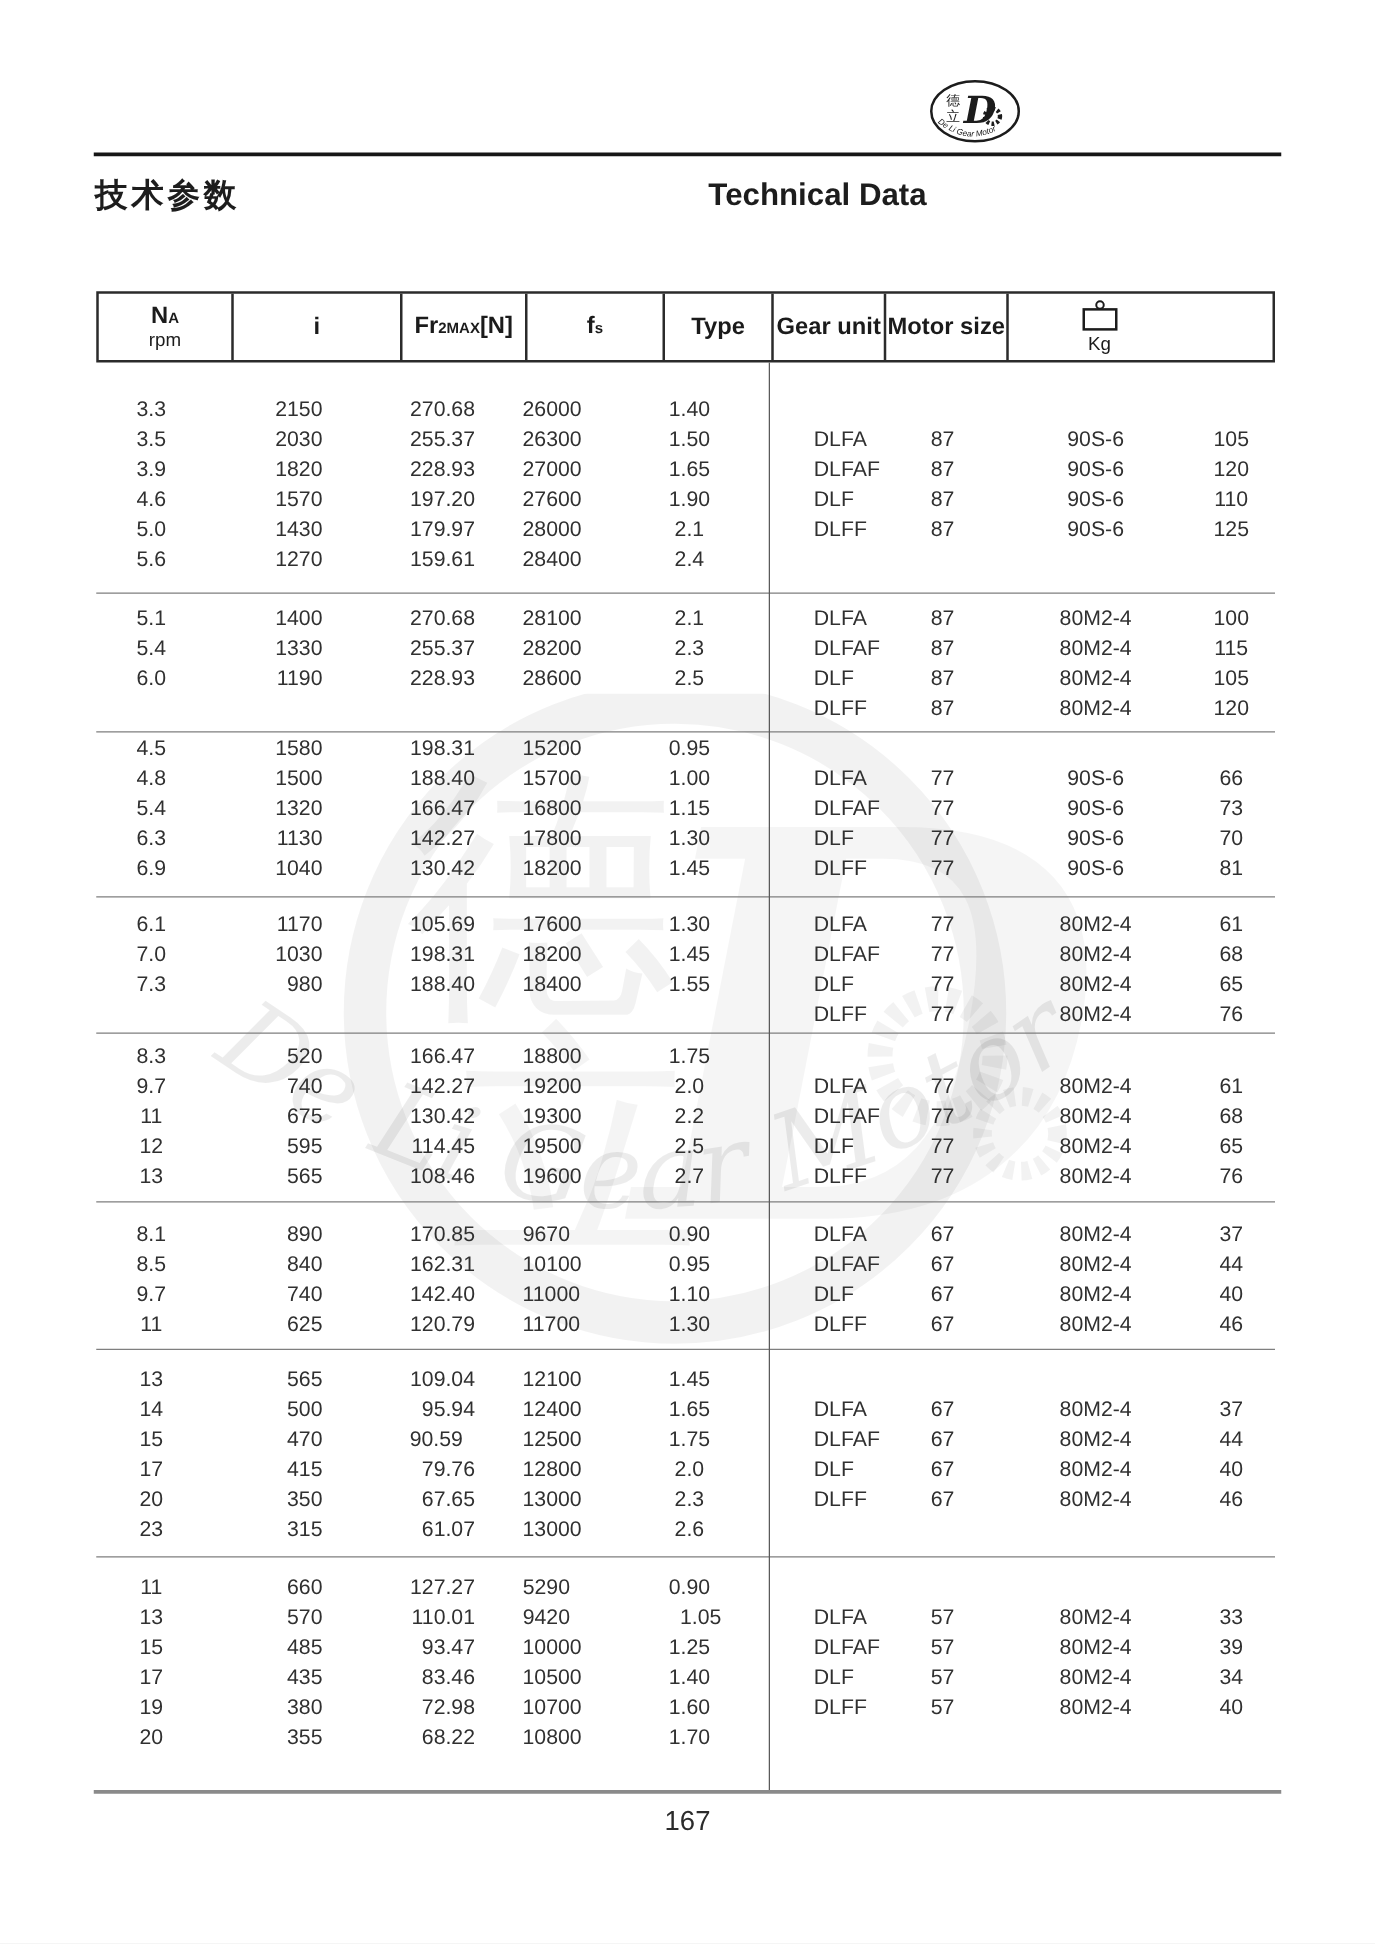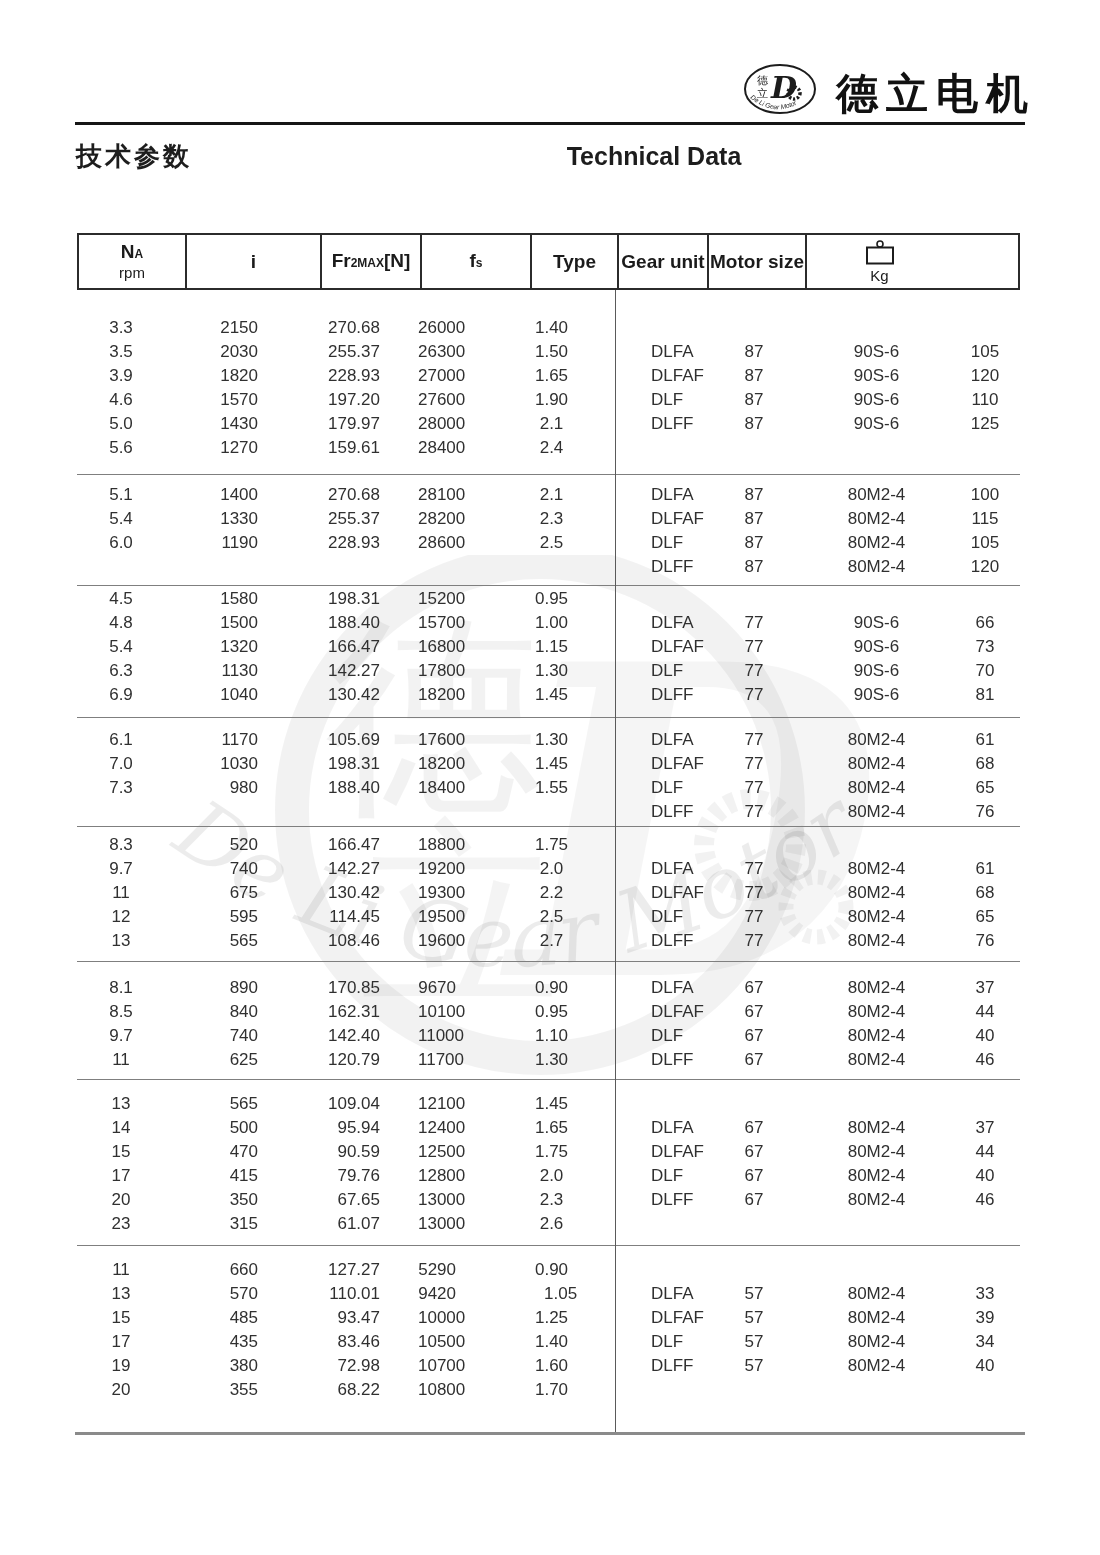--- a/index.html
+++ b/index.html
@@ -79,21 +79,20 @@
     <text x="15" y="22" font-size="11" fill="#1c1c1c">德</text>
     <text x="15" y="35" font-size="11" fill="#1c1c1c">立</text>
     <text x="29" y="36" font-size="30" font-style="italic" font-weight="bold" font-family="DejaVu Serif, serif" fill="#1c1c1c">D</text>
     <circle cx="52" cy="31" r="6" fill="none" stroke="#1c1c1c" stroke-width="3.5" stroke-dasharray="2.2 1.8"></circle>
     <path id="badgearc" d="M 8 36 Q 38 60 68 33" fill="none"></path>
     <text font-size="6.6" fill="#1c1c1c" font-style="italic">
       <textPath href="#badgearc">De Li Gear Motor</textPath>
     </text>
   </svg>
 
-  <div class="logo-cn">德立电机</div>
 
   <div class="top-rule"></div>
 
   <div class="title-cn">技术参数</div>
   <div class="title-en">Technical Data</div>
 
 
   <div class="table">
     <div class="thead grid-cols">
       <div class="hcell first">
@@ -372,21 +371,21 @@
           <div class="cell c2" style="grid-area: 1 / 3;">109.04</div>
           <div class="cell c3" style="grid-area: 1 / 4;">12100</div>
           <div class="cell c4" style="grid-area: 1 / 5;">1.45</div>
           <div class="cell c0" style="grid-area: 2 / 1;">14</div>
           <div class="cell c1" style="grid-area: 2 / 2;">500</div>
           <div class="cell c2" style="grid-area: 2 / 3;">95.94</div>
           <div class="cell c3" style="grid-area: 2 / 4;">12400</div>
           <div class="cell c4" style="grid-area: 2 / 5;">1.65</div>
           <div class="cell c0" style="grid-area: 3 / 1;">15</div>
           <div class="cell c1" style="grid-area: 3 / 2;">470</div>
-          <div class="cell c2" style="grid-area: 3 / 3;">90.59</div>
+          <div class="cell c2" style="grid-area: 3 / 3; text-align: center;">90.59</div>
           <div class="cell c3" style="grid-area: 3 / 4;">12500</div>
           <div class="cell c4" style="grid-area: 3 / 5;">1.75</div>
           <div class="cell c0" style="grid-area: 4 / 1;">17</div>
           <div class="cell c1" style="grid-area: 4 / 2;">415</div>
           <div class="cell c2" style="grid-area: 4 / 3;">79.76</div>
           <div class="cell c3" style="grid-area: 4 / 4;">12800</div>
           <div class="cell c4" style="grid-area: 4 / 5;">2.0</div>
           <div class="cell c0" style="grid-area: 5 / 1;">20</div>
           <div class="cell c1" style="grid-area: 5 / 2;">350</div>
           <div class="cell c2" style="grid-area: 5 / 3;">67.65</div>
@@ -460,14 +459,15 @@
           <div class="cell c5" style="grid-area: 5 / 6;">DLFF</div>
           <div class="cell c6" style="grid-area: 5 / 7;">57</div>
           <div class="cell c7" style="grid-area: 5 / 8;">80M2-4</div>
           <div class="cell c8" style="grid-area: 5 / 9;">40</div>
         </div>
       </div>
   </div>
 
   <div class="table-bottom"></div>
 
+  <div class="footer">167</div>
 
 </div>
 
 </body></html>

